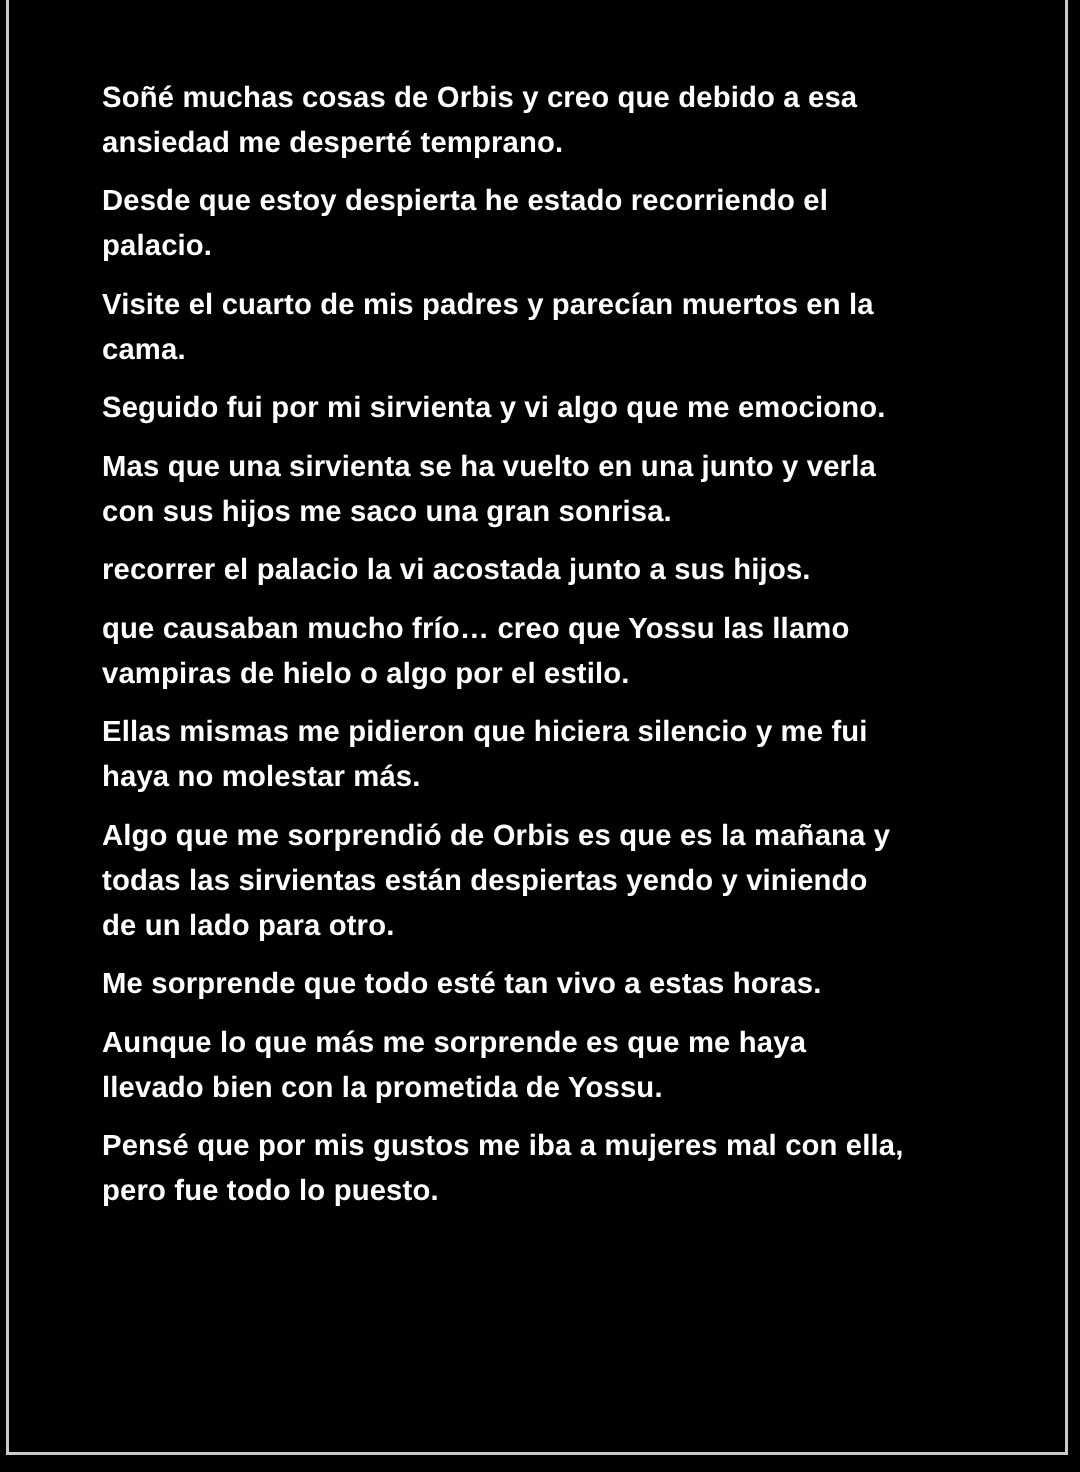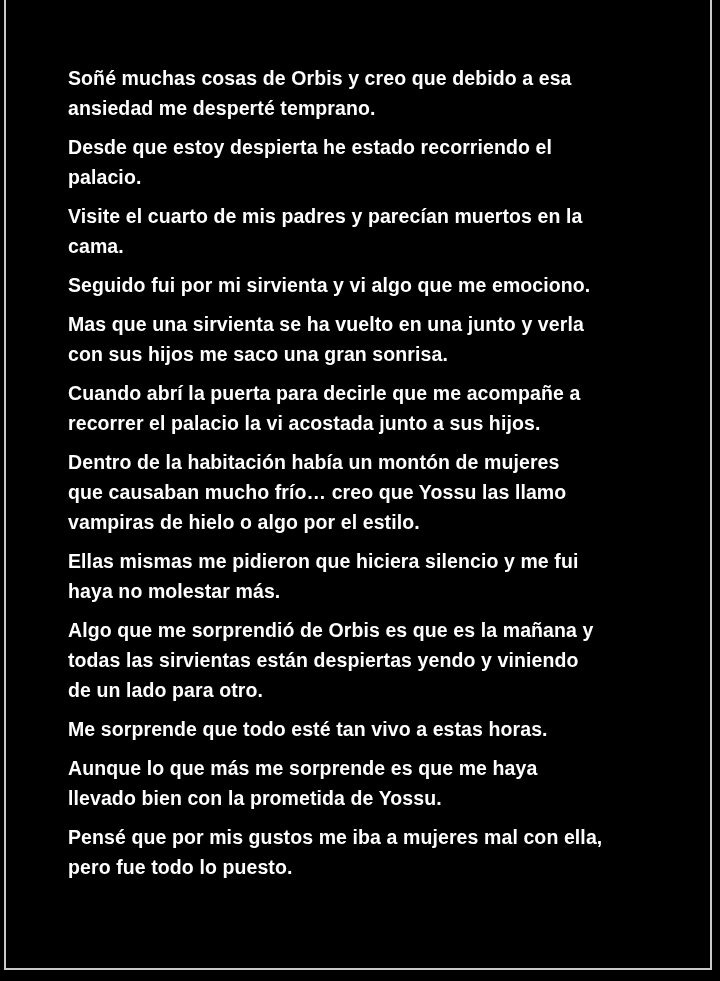--- a/index.html
+++ b/index.html
@@ -41,46 +41,44 @@
   .text-block .line {
     display: block;
     white-space: nowrap;
   }
 </style>
 </head>
 <body style="background: rgb(0, 0, 0);">
 
 <main>
   <div class="page-frame" style="border-color: rgb(201, 201, 201);"></div>
-  <section class="text-block" id="text-block" style="color: rgb(255, 255, 255); margin-top: 13px;">
+  <section class="text-block" id="text-block" style="color: rgb(255, 255, 255);">
       <p>
         <span class="line">Soñé muchas cosas de Orbis y creo que debido a esa</span>
         <span class="line">ansiedad me desperté temprano.</span>
       </p>
       <p>
         <span class="line">Desde que estoy despierta he estado recorriendo el</span>
         <span class="line">palacio.</span>
       </p>
       <p>
         <span class="line">Visite el cuarto de mis padres y parecían muertos en la</span>
         <span class="line">cama.</span>
       </p>
       <p>
         <span class="line">Seguido fui por mi sirvienta y vi algo que me emociono.</span>
       </p>
       <p>
         <span class="line">Mas que una sirvienta se ha vuelto en una junto y verla</span>
         <span class="line">con sus hijos me saco una gran sonrisa.</span>
       </p>
       <p>
-        <span class="line">Cuando abrí la puerta para decirle que me acompañe a</span>
         <span class="line">recorrer el palacio la vi acostada junto a sus hijos.</span>
       </p>
       <p>
-        <span class="line">Dentro de la habitación había un montón de mujeres</span>
         <span class="line">que causaban mucho frío… creo que Yossu las llamo</span>
         <span class="line">vampiras de hielo o algo por el estilo.</span>
       </p>
       <p>
         <span class="line">Ellas mismas me pidieron que hiciera silencio y me fui</span>
         <span class="line">haya no molestar más.</span>
       </p>
       <p>
         <span class="line">Algo que me sorprendió de Orbis es que es la mañana y</span>
         <span class="line">todas las sirvientas están despiertas yendo y viniendo</span>

